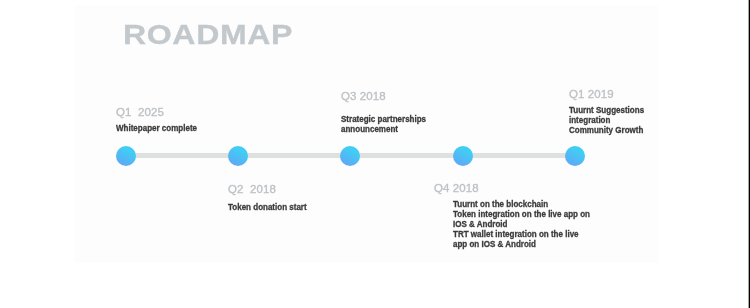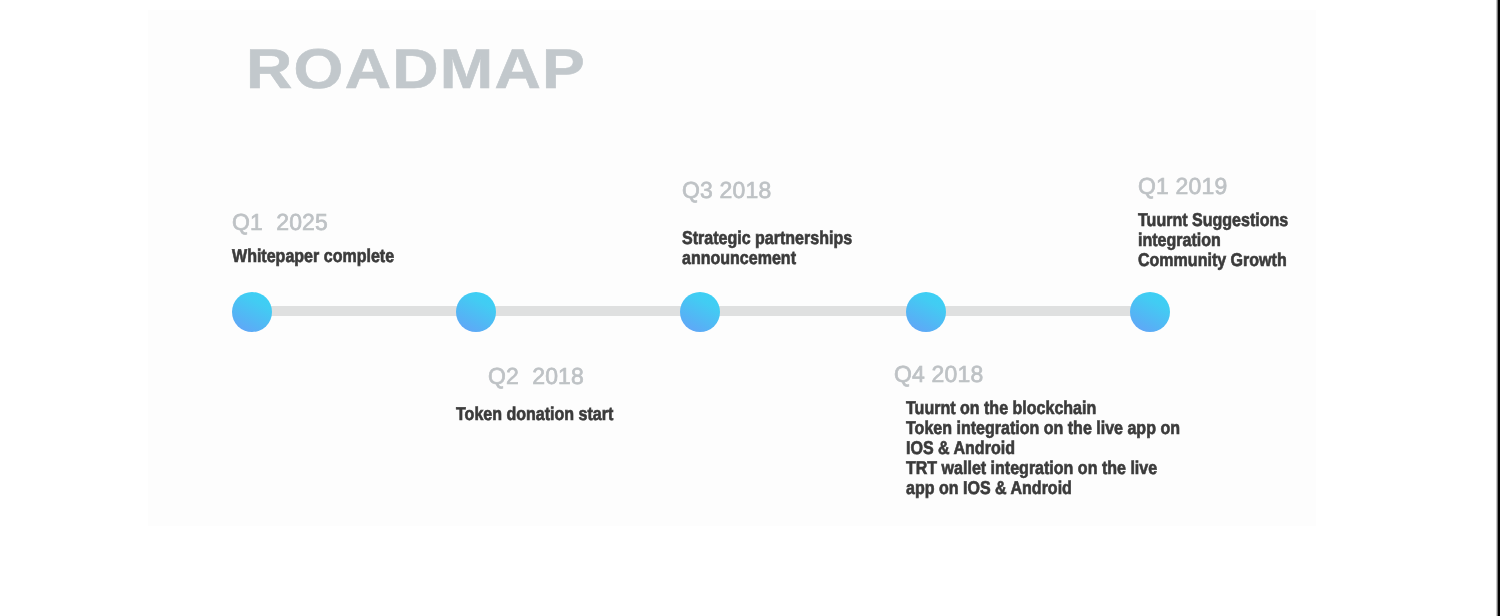--- a/index.html
+++ b/index.html
@@ -55,25 +55,25 @@
     position:absolute; white-space:nowrap;
     color:#3b3b3b; font-size:9.3px; font-weight:bold; line-height:10px;
     letter-spacing:0; -webkit-text-stroke:0.32px #3b3b3b;
     transform:scaleX(0.862) translateZ(0); transform-origin:left top;
   }
   .detail > div { white-space:nowrap; }
 
   
   #ms-0 .quarter { left:116px;   top:105px; }
   #ms-0 .detail  { left:116px;   top:123.1px; }
-  #ms-1 .quarter { left:244px;   top:182.2px; }
+  #ms-1 .quarter { left:228px;   top:182.2px; }
   #ms-1 .detail  { left:228px;   top:201.8px; }
   #ms-2 .quarter { left:340.8px; top:89px;  }
   #ms-2 .detail  { left:340.8px; top:113.6px; }
-  #ms-3 .quarter { left:447px;   top:180.9px; }
+  #ms-3 .quarter { left:434px;   top:180.9px; }
   #ms-3 .detail  { left:453px;   top:198.9px; }
   #ms-4 .quarter { left:569px;   top:87px;  }
   #ms-4 .detail  { left:569px;   top:105.4px; }
 
   #dot-0 { left:115.5px; }
   #dot-1 { left:228px;   }
   #dot-2 { left:340px;   }
   #dot-3 { left:452.5px; }
   #dot-4 { left:565px;   }
 </style>

